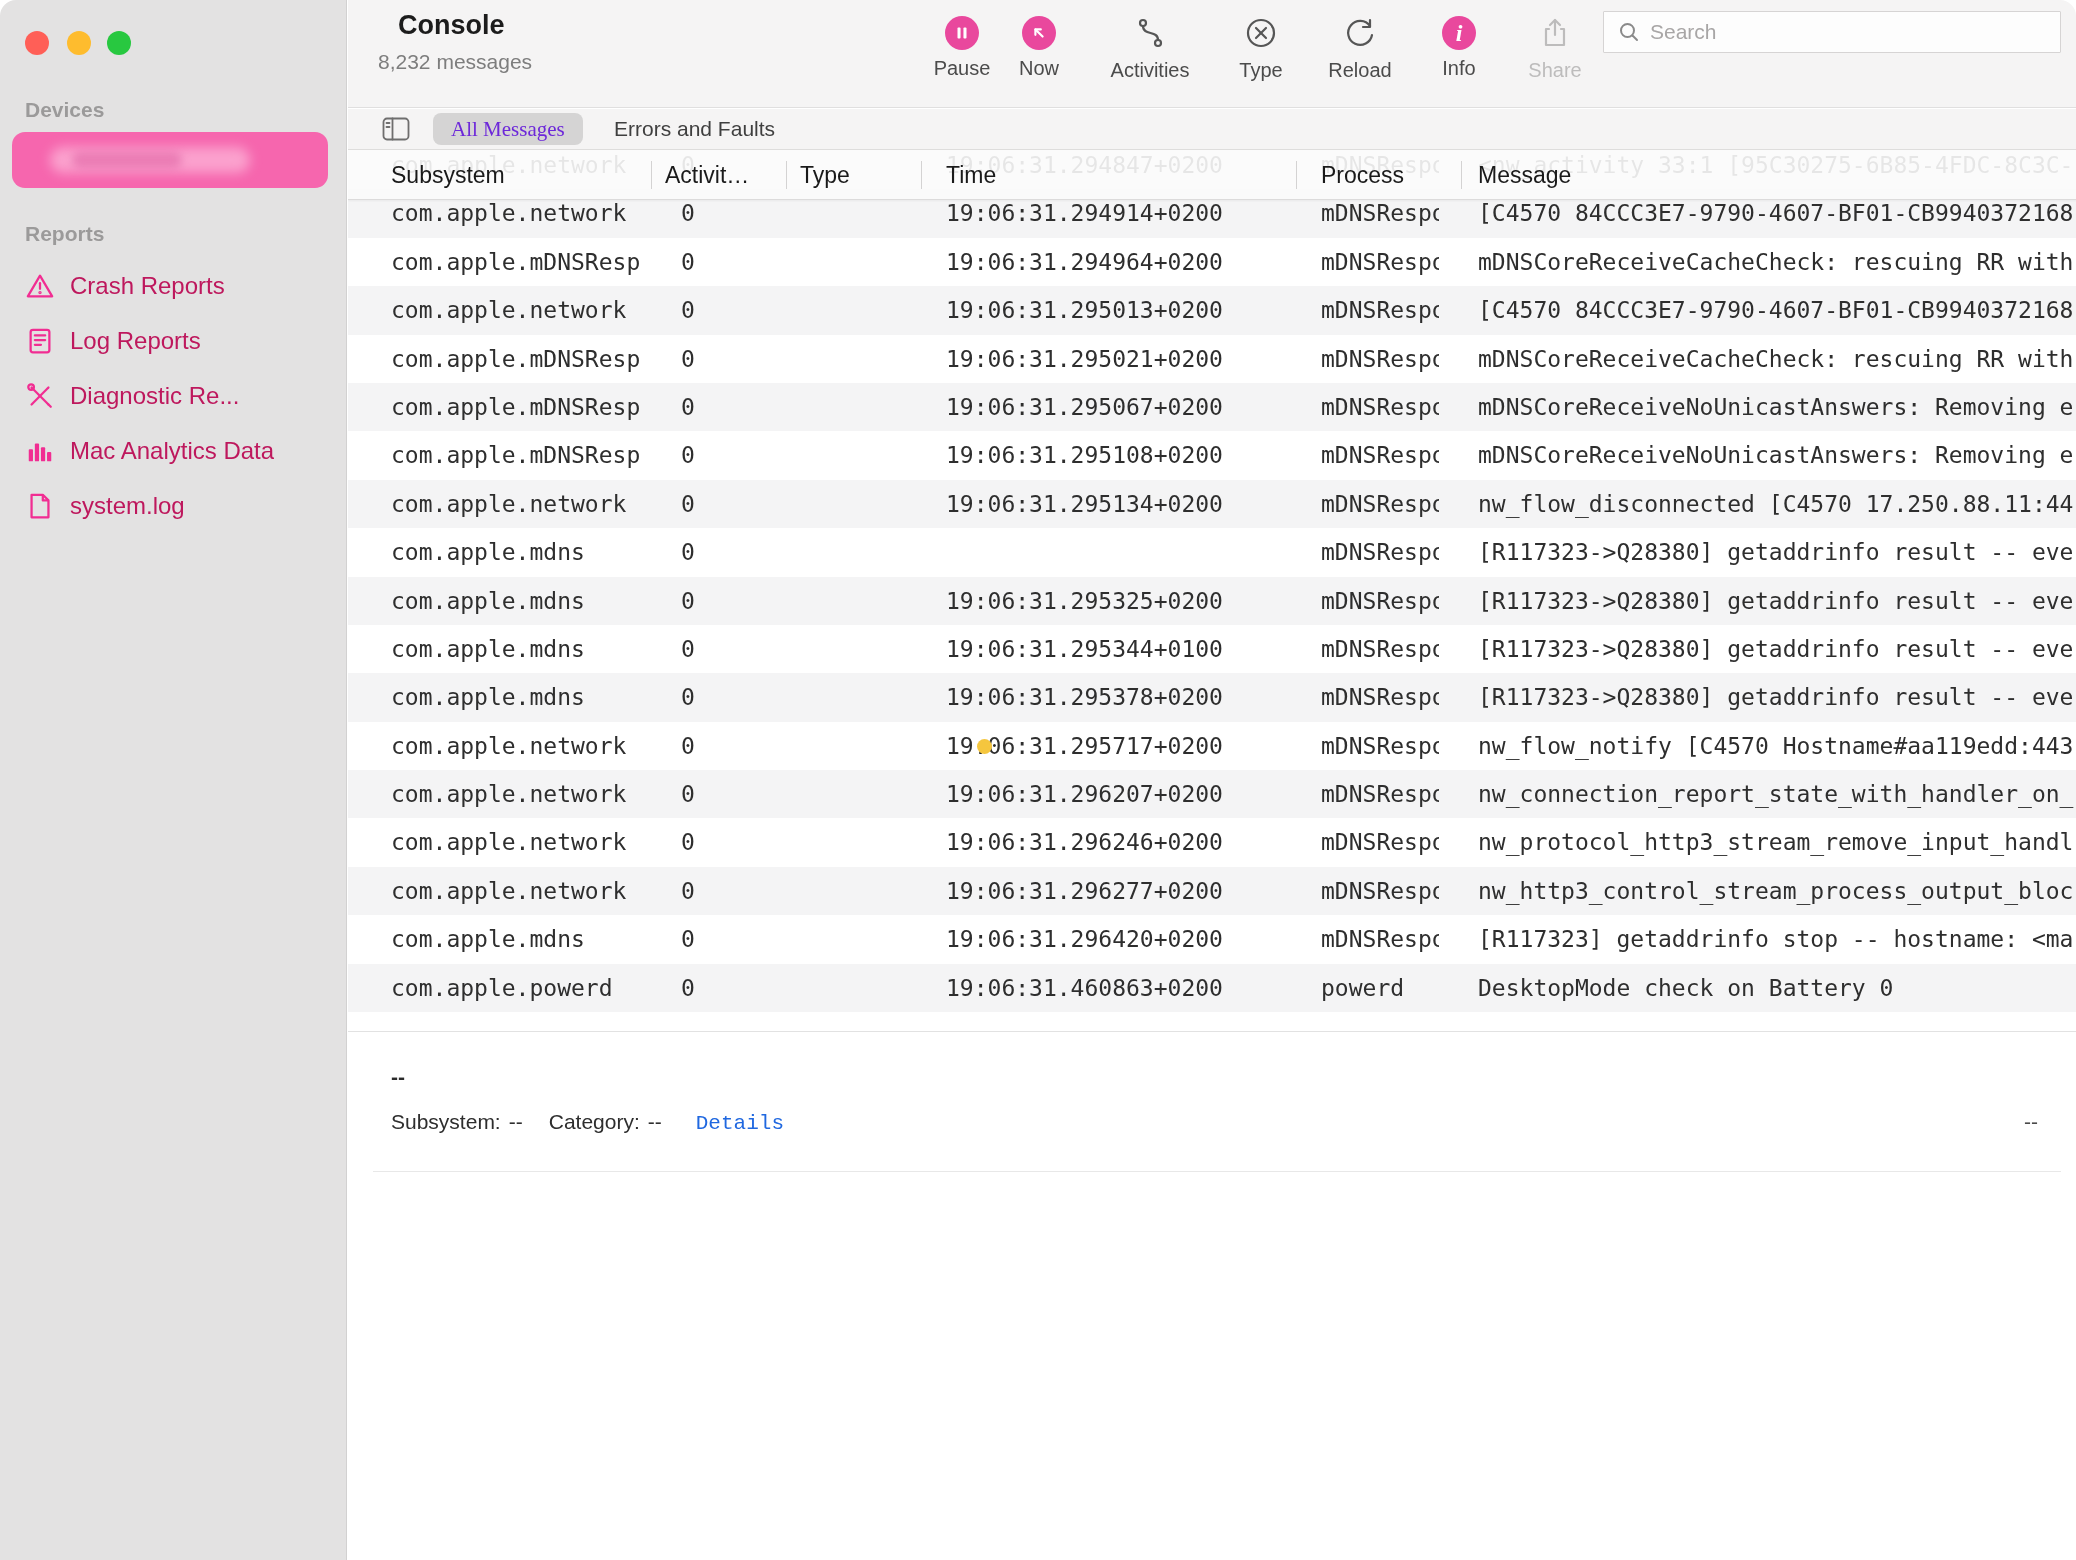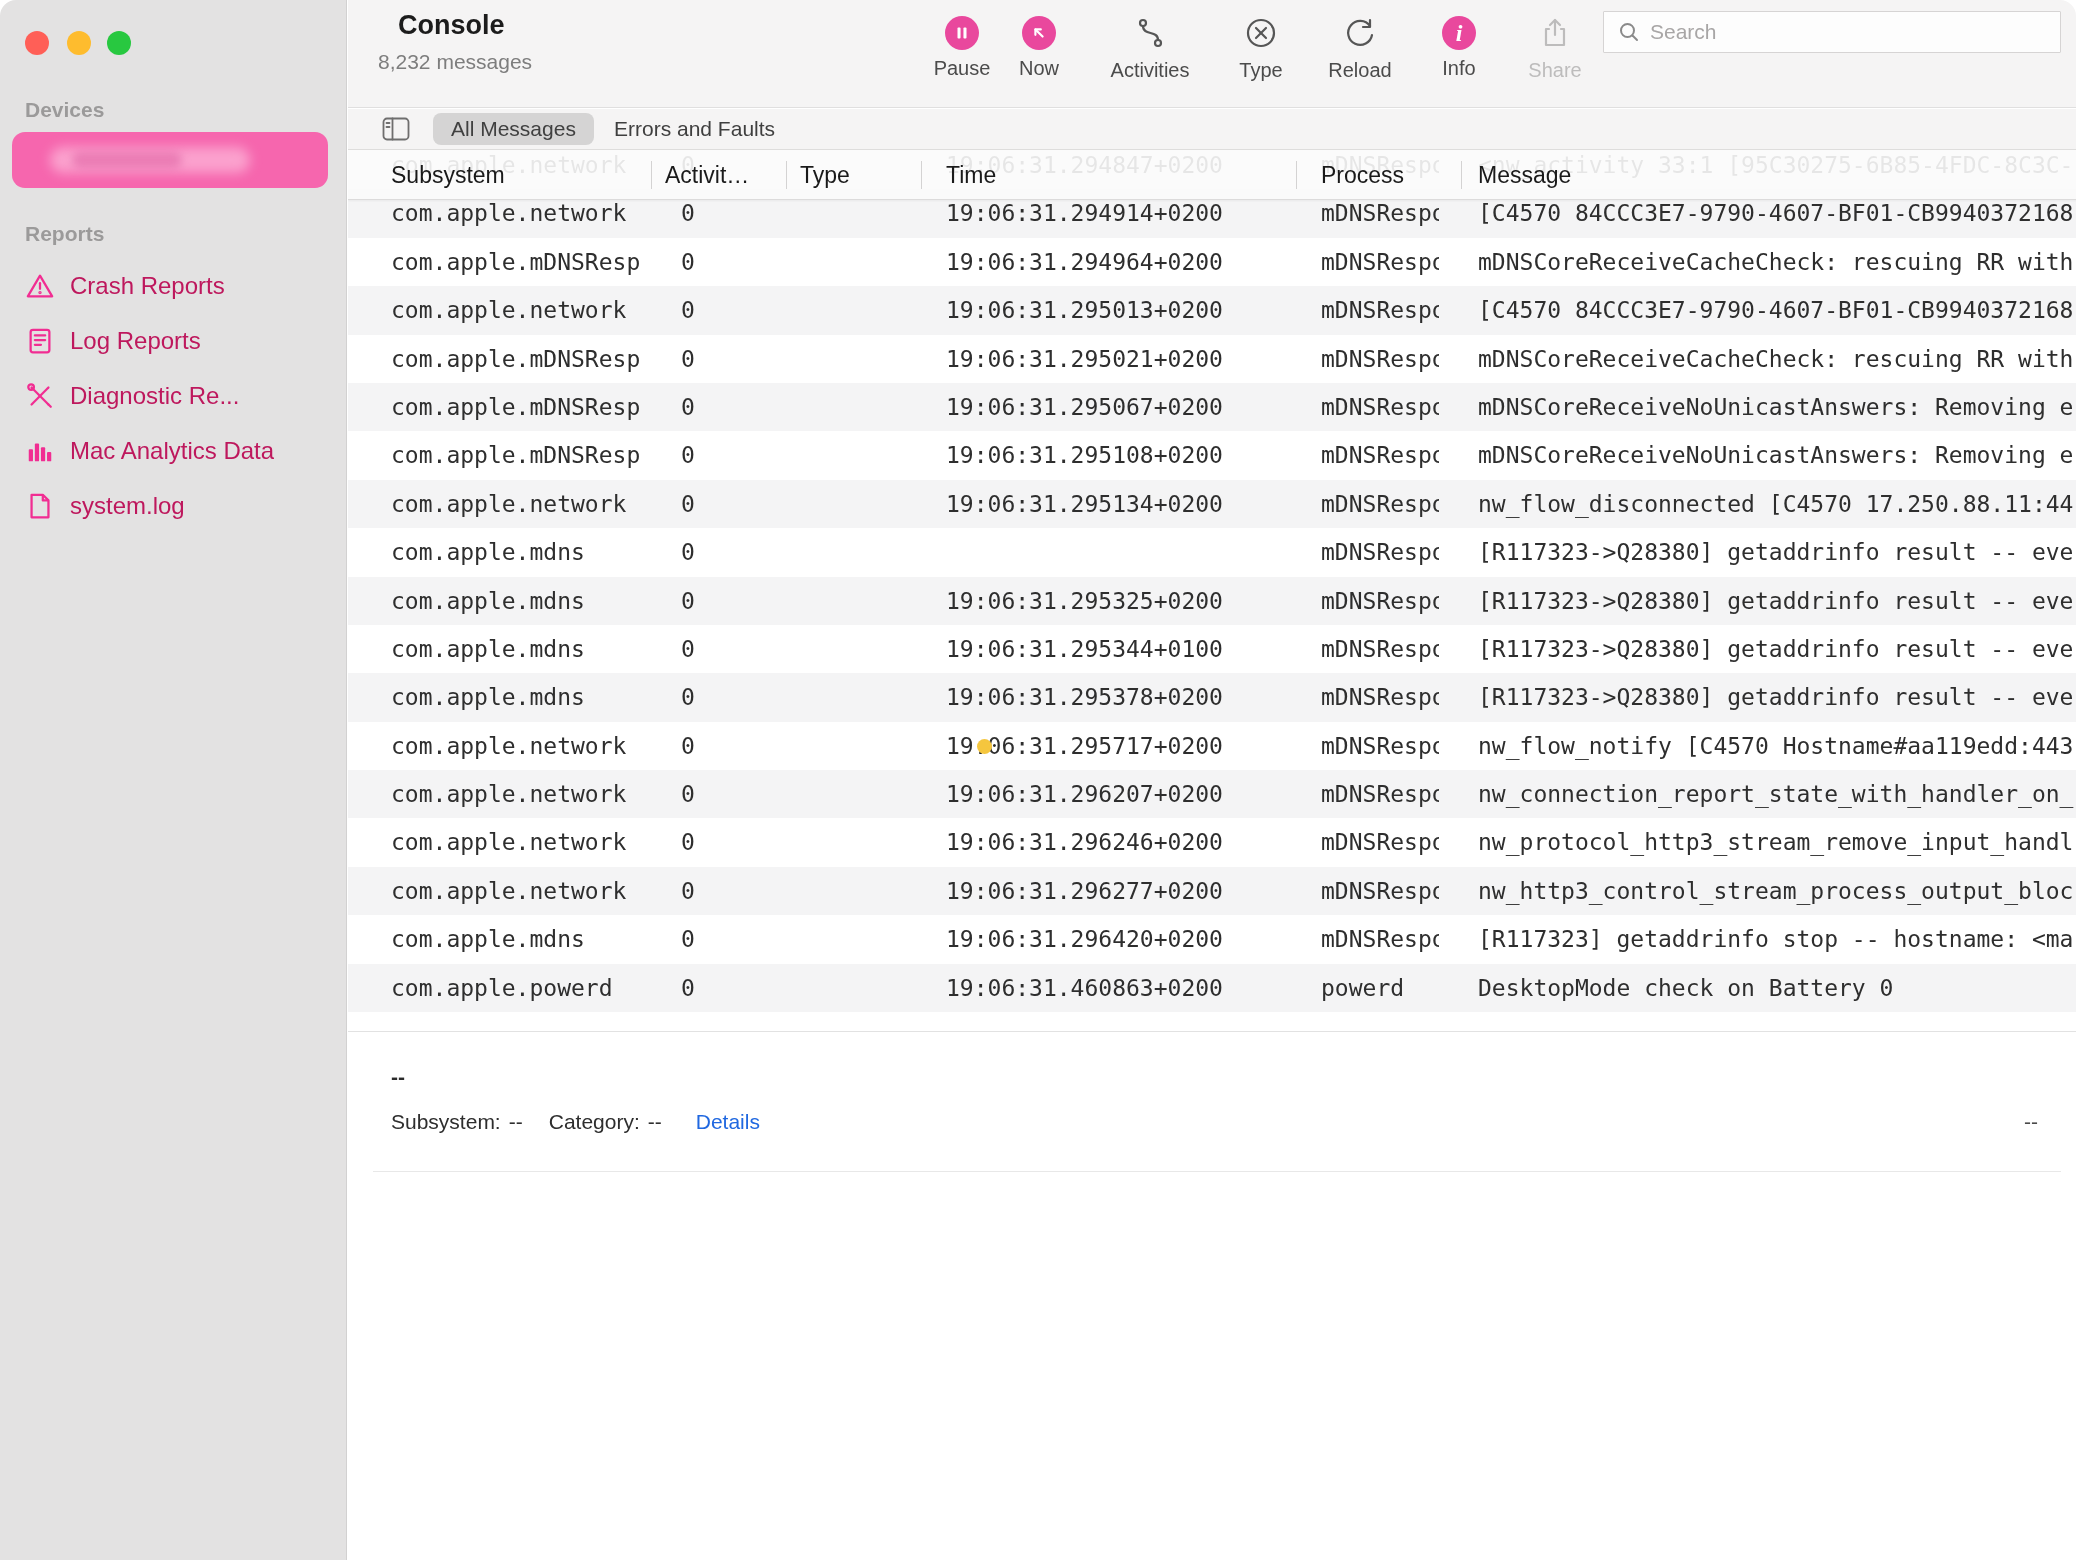--- a/index.html
+++ b/index.html
@@ -34,21 +34,21 @@
   .tool-btn.disabled .cap { color:#bdbcbc; }
   .pinkcirc { width:34px; height:34px; border-radius:50%; background:#e9489d; display:flex; align-items:center; justify-content:center; }
   .pinkcirc .iglyph { color:#fff; font-family:"Liberation Serif",serif; font-weight:700; font-style:italic; font-size:24px; line-height:1; }
   #search-field { position:absolute; left:1255px; top:11px; width:458px; height:42px; background:#fdfdfd; border:1.5px solid #d6d4d4; border-radius:1px; display:flex; align-items:center; padding:0 14px; }
   #search-field svg { width:22px; height:22px; color:#8a8a8a; margin-right:10px; flex:0 0 auto; }
   #search-input { border:none; outline:none; background:transparent; font-size:21px; color:#333; width:100%; font-family:"Liberation Sans",sans-serif; }
   #search-input::placeholder { color:#a8a6a6; }
 
   #tabbar { position:absolute; left:0; top:109px; width:100%; height:41px; background:#f5f4f4; border-bottom:1px solid #dedddc; }
   #sidebar-toggle { position:absolute; left:34px; top:8px; width:28px; height:24px; color:#6f6e6e; }
-  .tab-pill { position:absolute; left:85px; top:4px; height:32px; padding:0 18px; border-radius:8px; background:#d5d4d4; font-size:21px; color:#404040; display:flex; align-items:center; }
+  .tab-pill { position:absolute; left:85px; top:4px; height:32px; padding:0 18px; border-radius:8px; background:#d5d4d4; font-size:21px; color:#6d28d9; display:flex; align-items:center;font-family:Liberation Serif, serif; }
   .tab-plain { position:absolute; left:266px; top:4px; height:32px; font-size:21px; color:#3f3f3f; display:flex; align-items:center; }
 
   
   #log-table { position:absolute; left:0; top:150px; width:1729px; height:881px; overflow:hidden; }
   #rows { position:absolute; left:0; top:-9px; width:100%; }
   .row { position:relative; height:48.4px; font-family:"DejaVu Sans Mono",monospace; font-size:23px; color:#2e2e2e; background:#fff; }
   .row:nth-child(even) { background:#f4f4f5; }
   .cell { position:absolute; top:0; height:48.4px; line-height:48.4px; white-space:nowrap; overflow:hidden; }
   .c-subsystem { left:43px; width:250px; }
   .c-activity { left:333px; width:95px; }
@@ -62,21 +62,21 @@
   .th-subsystem { left:43px; } .th-activity { left:317px; } .th-type { left:452px; }
   .th-time { left:598px; } .th-process { left:973px; } .th-message { left:1130px; }
   .colsep { position:absolute; top:11px; width:1px; height:28px; background:#d4d3d3; }
 
   
   #detail { position:absolute; left:0; top:1031px; width:1729px; height:529px; background:#fff; border-top:1px solid #e2e2e2; }
   #detail-title { position:absolute; left:43px; top:33px; font-size:21px; font-weight:700; color:#2b2b2b; }
   #detail-line { position:absolute; left:43px; top:78px; font-size:21px; color:#2e2e2e; }
   #detail-line .sep-gap { display:inline-block; width:26px; }
   #detail-line .kv-gap { display:inline-block; width:8px; }
-  #detail-line .link { color:#2068e0; margin-left:34px; }
+  #detail-line .link { color:#2068e0; margin-left:34px;font-family:Liberation Mono, monospace; }
   #detail-right { position:absolute; right:39px; top:78px; font-size:21px; color:#4a4a4a; }
   #detail-divider { position:absolute; left:25px; right:16px; top:139px; height:1px; background:#e8e8e8; }
 
   svg { display:block; }
 </style>
 </head>
 <body>
 
 <div id="window">
 

